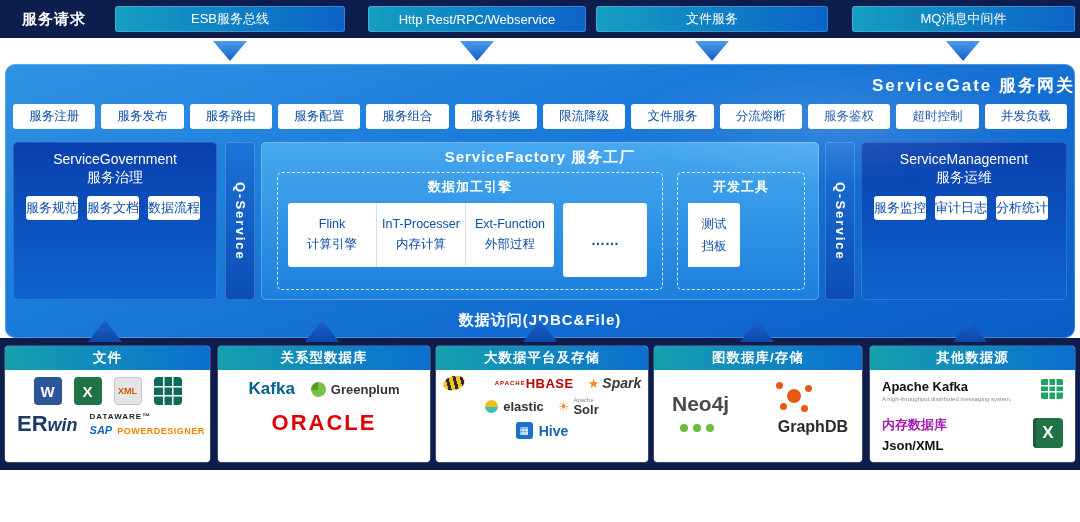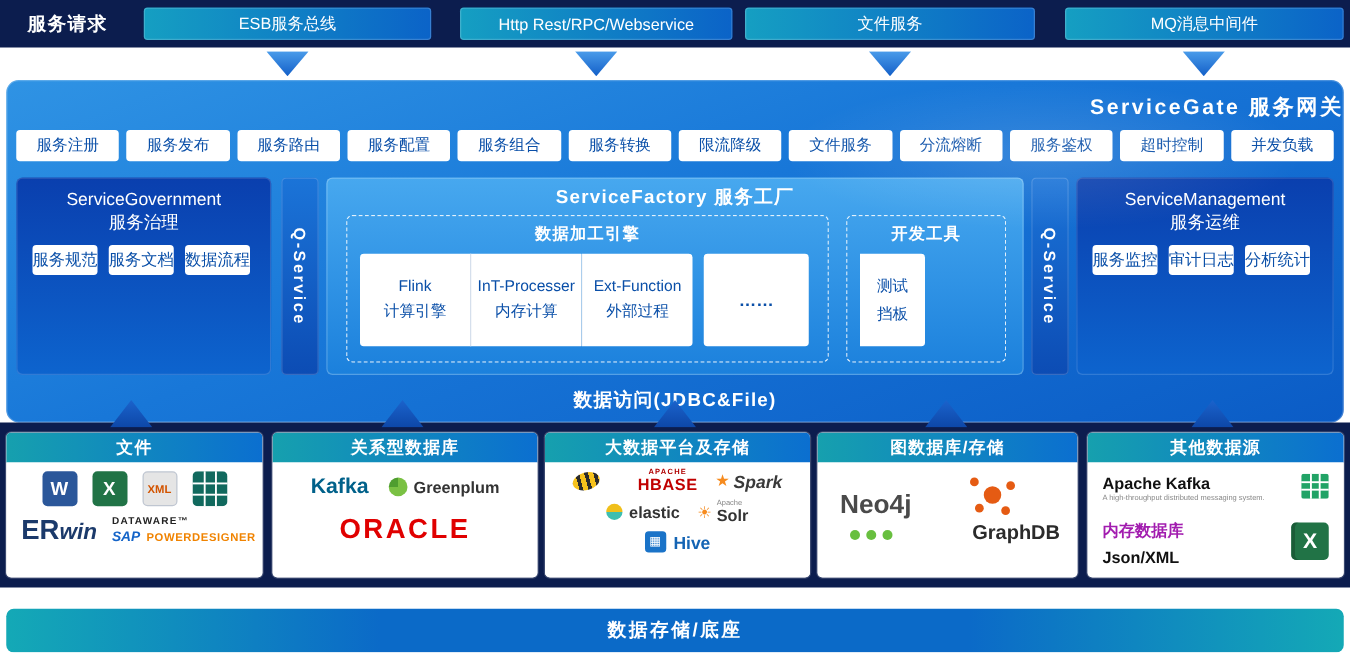--- a/index.html
+++ b/index.html
@@ -36,21 +36,21 @@
   .q1{left:220px;} .q2{left:820px;}
 
   .factory{position:absolute;left:256px;top:78px;width:558px;height:158px;border-radius:5px;
         background:linear-gradient(180deg,#47a8ef,#1b80dc);box-shadow:inset 0 0 0 1px rgba(255,255,255,.25);}
   .factory-title{padding-top:6px;text-align:center;color:#fff;font-weight:bold;font-size:15px;letter-spacing:1px;}
   .dashed{position:absolute;top:30px;height:118px;border:1.5px dashed rgba(255,255,255,.85);border-radius:5px;box-sizing:border-box;}
   .engine{left:16px;width:386px;}
   .devtools{left:416px;width:128px;}
   .dash-title{margin-top:5px;text-align:center;color:#fff;font-weight:bold;font-size:13px;letter-spacing:1px;}
   .cells{position:absolute;left:10px;top:30px;display:flex;}
-  .cell{width:88px;height:74px;background:#fff;display:flex;flex-direction:column;align-items:center;justify-content:center;gap:5px;color:#0a4fa8;font-size:12.5px;text-align:center;}
+  .cell{width:88px;height:64px;background:#fff;display:flex;flex-direction:column;align-items:center;justify-content:center;gap:5px;color:#0a4fa8;font-size:12.5px;text-align:center;}
   .cell + .cell{border-left:1px solid #d5dfec;}
   .cell:first-child{border-radius:3px 0 0 3px;}
   .cell.last{border-radius:0 3px 3px 0;}
   .more-box{margin-left:9px;width:84px;height:74px;background:#fff;border-radius:3px;display:flex;align-items:center;justify-content:center;color:#0a4fa8;font-size:14px;font-weight:bold;}
   .dt .cell{width:52px;}
 
   .data-access{position:absolute;bottom:8px;left:0;right:0;text-align:center;color:#fff;font-size:15px;font-weight:bold;letter-spacing:1px;}
 
   
   .bottom-band{position:absolute;left:0;top:338px;width:1080px;height:132px;background:#0c1d4e;}
@@ -85,21 +85,21 @@
   .mysql{font-size:17px;font-weight:bold;color:#00618a;}
   .gp{display:flex;align-items:center;gap:5px;font-size:13px;font-weight:bold;color:#333;}
   .gp-dot{width:15px;height:15px;border-radius:50%;background:conic-gradient(#7ac143 0 270deg,#4f9e2f 0);}
   .oracle{margin-top:11px;text-align:center;color:#e00000;font-weight:bold;font-size:22px;letter-spacing:2px;}
 
   
   .bd-col{display:flex;flex-direction:column;gap:6px;padding-top:5px;}
   .bd-row{display:flex;align-items:center;justify-content:center;gap:14px;}
   .bee{width:22px;height:14px;border-radius:50%;transform:rotate(-15deg);
        background:repeating-linear-gradient(90deg,#f6c21c 0 4px,#2b2b2b 4px 7px);}
-  .hbase{display:flex;flex-direction:column;align-items:center;line-height:1;margin-left:16px;}
+  .hbase{display:flex;flex-direction:row;align-items:center;line-height:1;margin-left:16px;}
   .hbase .ap{font-size:6px;color:#b00000;letter-spacing:1px;font-weight:bold;}
   .hbase .hb{font-size:13px;font-weight:800;color:#c00000;letter-spacing:.5px;}
   .spark{display:flex;align-items:center;gap:3px;font-size:14px;font-weight:bold;font-style:italic;color:#3a3a3a;}
   .spark .star{color:#f68b1f;font-style:normal;font-size:13px;}
   .elastic{display:flex;align-items:center;gap:5px;font-size:13px;font-weight:bold;color:#333;}
   .el-ic{width:13px;height:13px;border-radius:50%;background:linear-gradient(180deg,#f0bf1a 50%,#3ebeb0 50%);}
   .solr{display:flex;align-items:center;gap:4px;}
   .solr .sun{color:#f68b1f;font-size:13px;}
   .solr .st{display:flex;flex-direction:column;line-height:1;}
   .solr .ap{font-size:6px;color:#888;}
@@ -352,15 +352,14 @@
         <div class="kt">Apache Kafka</div>
         <div class="tag">A high-throughput distributed messaging system.</div>
       </div>
       <div class="grid-ic"></div>
       <div class="memdb">内存数据库</div>
       <div class="jsonxml">Json/XML</div>
       <div class="excel-big">X</div>
     </div>
   </div>
 
-  <div class="storage-bar">数据存储/底座</div>
 
 </div>
 
 </body></html>

